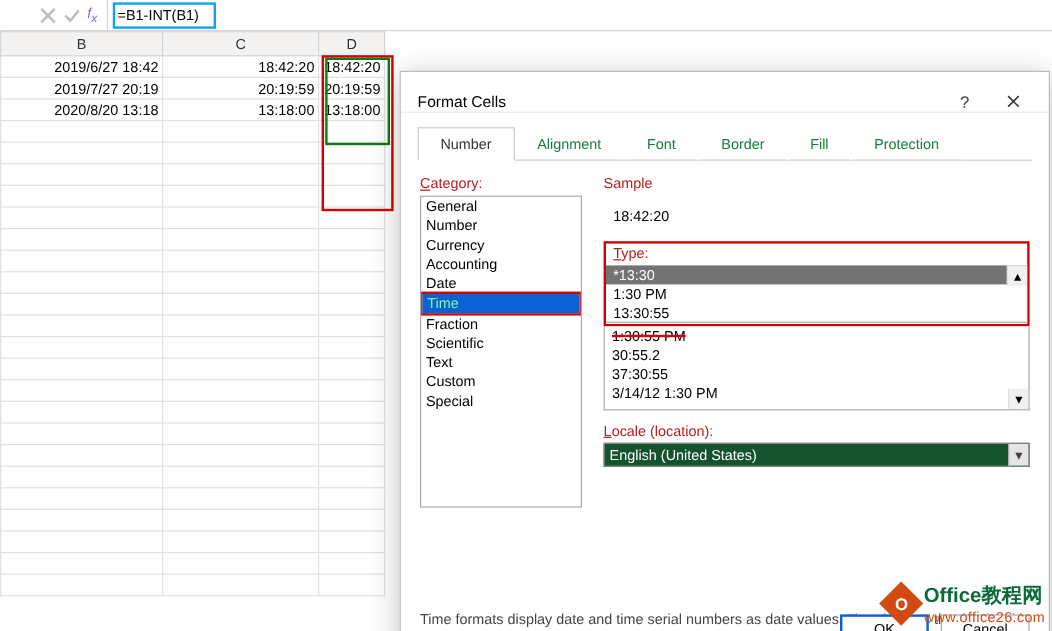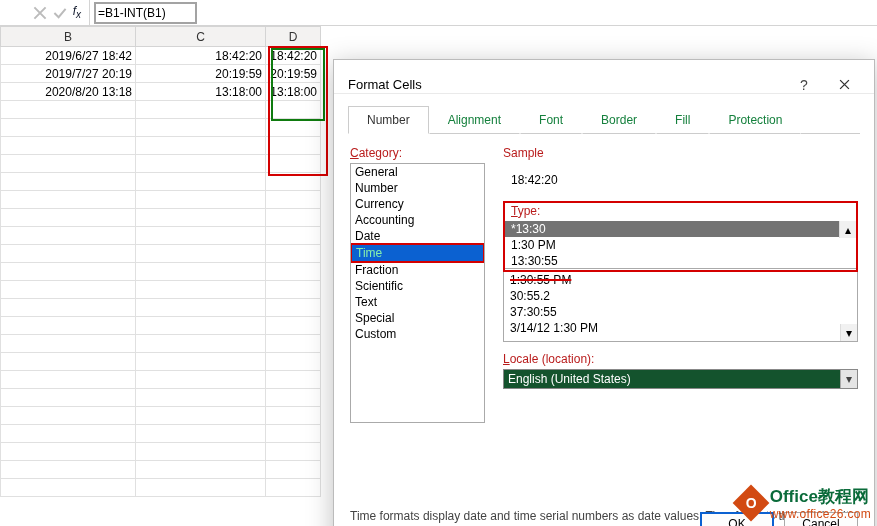--- a/index.html
+++ b/index.html
@@ -2,23 +2,23 @@
 <html><head>
   <meta charset="utf-8">
   <style>
     * { box-sizing: border-box; margin: 0; padding: 0; }
     html, body { width: 877px; height: 526px; font-family: "Segoe UI", Arial, sans-serif; font-size: 12px; background: #fff; overflow: hidden; }
     
     
     .formula-bar { height: 26px; display: flex; align-items: center; border-bottom: 1px solid #d4d4d4; background: #fff; }
     .fb-left { width: 90px; display: flex; align-items: center; justify-content: flex-end; gap: 6px; padding-right: 8px; border-right: 1px solid #d4d4d4; height: 100%; }
     .fb-icon { width: 14px; height: 14px; display: flex; align-items: center; justify-content: center; color: #999; }
-    .fb-fx { font-style: italic; font-size: 12px; color: #0f172a; }
+    .fb-fx { font-style: italic; font-size: 12px; color: #8b5cf6; }
     .fb-input { flex: 1; padding: 0 6px; display: flex; align-items: center; height: 100%; }
-    .fb-formula-box { border: 2px solid #a3a3a3; padding: 2px 29px 2px 2px; margin-left: -2px; }
+    .fb-formula-box { border: 2px solid #0ea5e9; padding: 2px 12px 2px 2px; margin-left: -2px; }
     
     
     .grid-area { position: relative; display: flex; height: calc(100% - 26px); }
     .sheet { position: relative; }
     table.grid { border-collapse: collapse; }
     table.grid th { background: #f3f2f1; border: 1px solid #d4d4d4; font-weight: normal; text-align: center; height: 20px; color: #333; font-size: 12px; }
     table.grid td { border: 1px solid #e0e0e0; height: 18px; padding: 0 3px; text-align: right; font-size: 12px; background:#fff; }
     .colB { width: 135px; }
     .colC { width: 130px; }
     .colD { width: 55px; }
@@ -270,22 +270,22 @@
           <div class="item">Number</div>
           <div class="item">Currency</div>
           <div class="item">Accounting</div>
           <div class="item">Date</div>
           <div class="time-red">
               <div class="item sel">Time</div>
             </div>
           <div class="item">Fraction</div>
           <div class="item">Scientific</div>
           <div class="item">Text</div>
+          <div class="item">Custom</div>
           <div class="item">Special</div>
-          <div class="item">Custom</div>
         </div>
       </div>
 
       <div class="right-col">
         <div class="lbl">Sample</div>
         <div class="sample-box">
           <div class="sample-val">18:42:20</div>
         </div>
 
         <div class="type-red-wrap">

